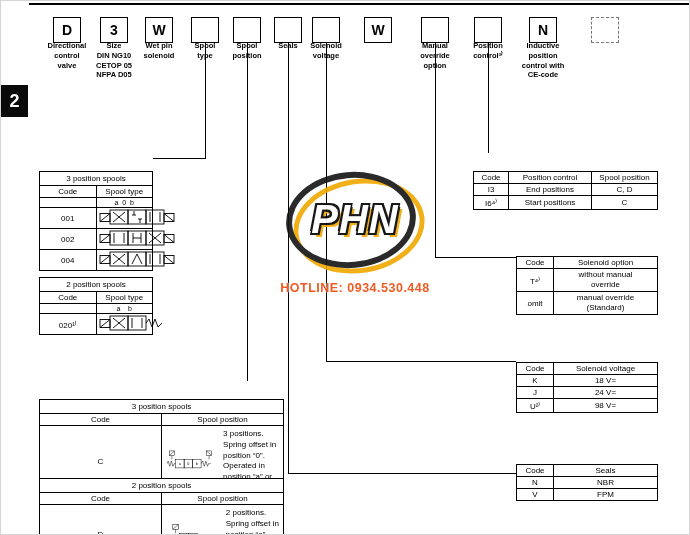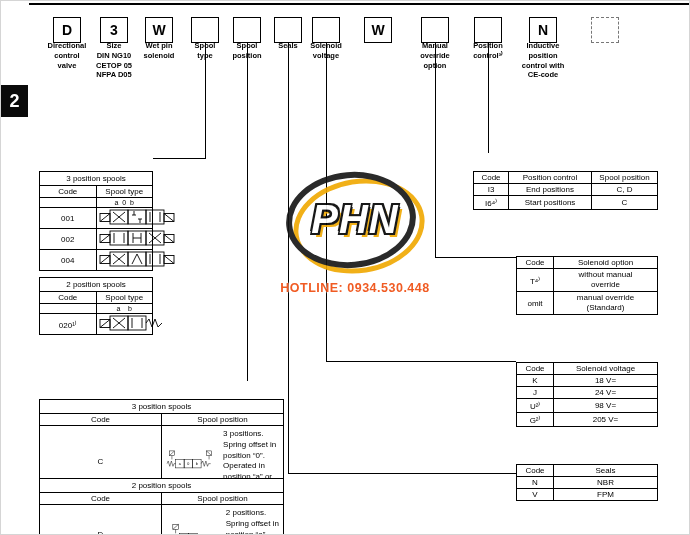--- a/index.html
+++ b/index.html
@@ -306,24 +306,20 @@
       <td>18 V=</td>
     </tr>
     <tr>
       <td>J</td>
       <td>24 V=</td>
     </tr>
     <tr>
       <td>U²⁾</td>
       <td>98 V=</td>
     </tr>
-    <tr>
-      <td>G²⁾</td>
-      <td>205 V=</td>
-    </tr>
   </tbody>
     </table>
 
   <table class="tbl" style="left:515px;top:445px;width:142px">
     <tbody>
         <tr>
       <th style="width:32px">Code</th>
       <th>Seals</th>
     </tr>
     <tr>

